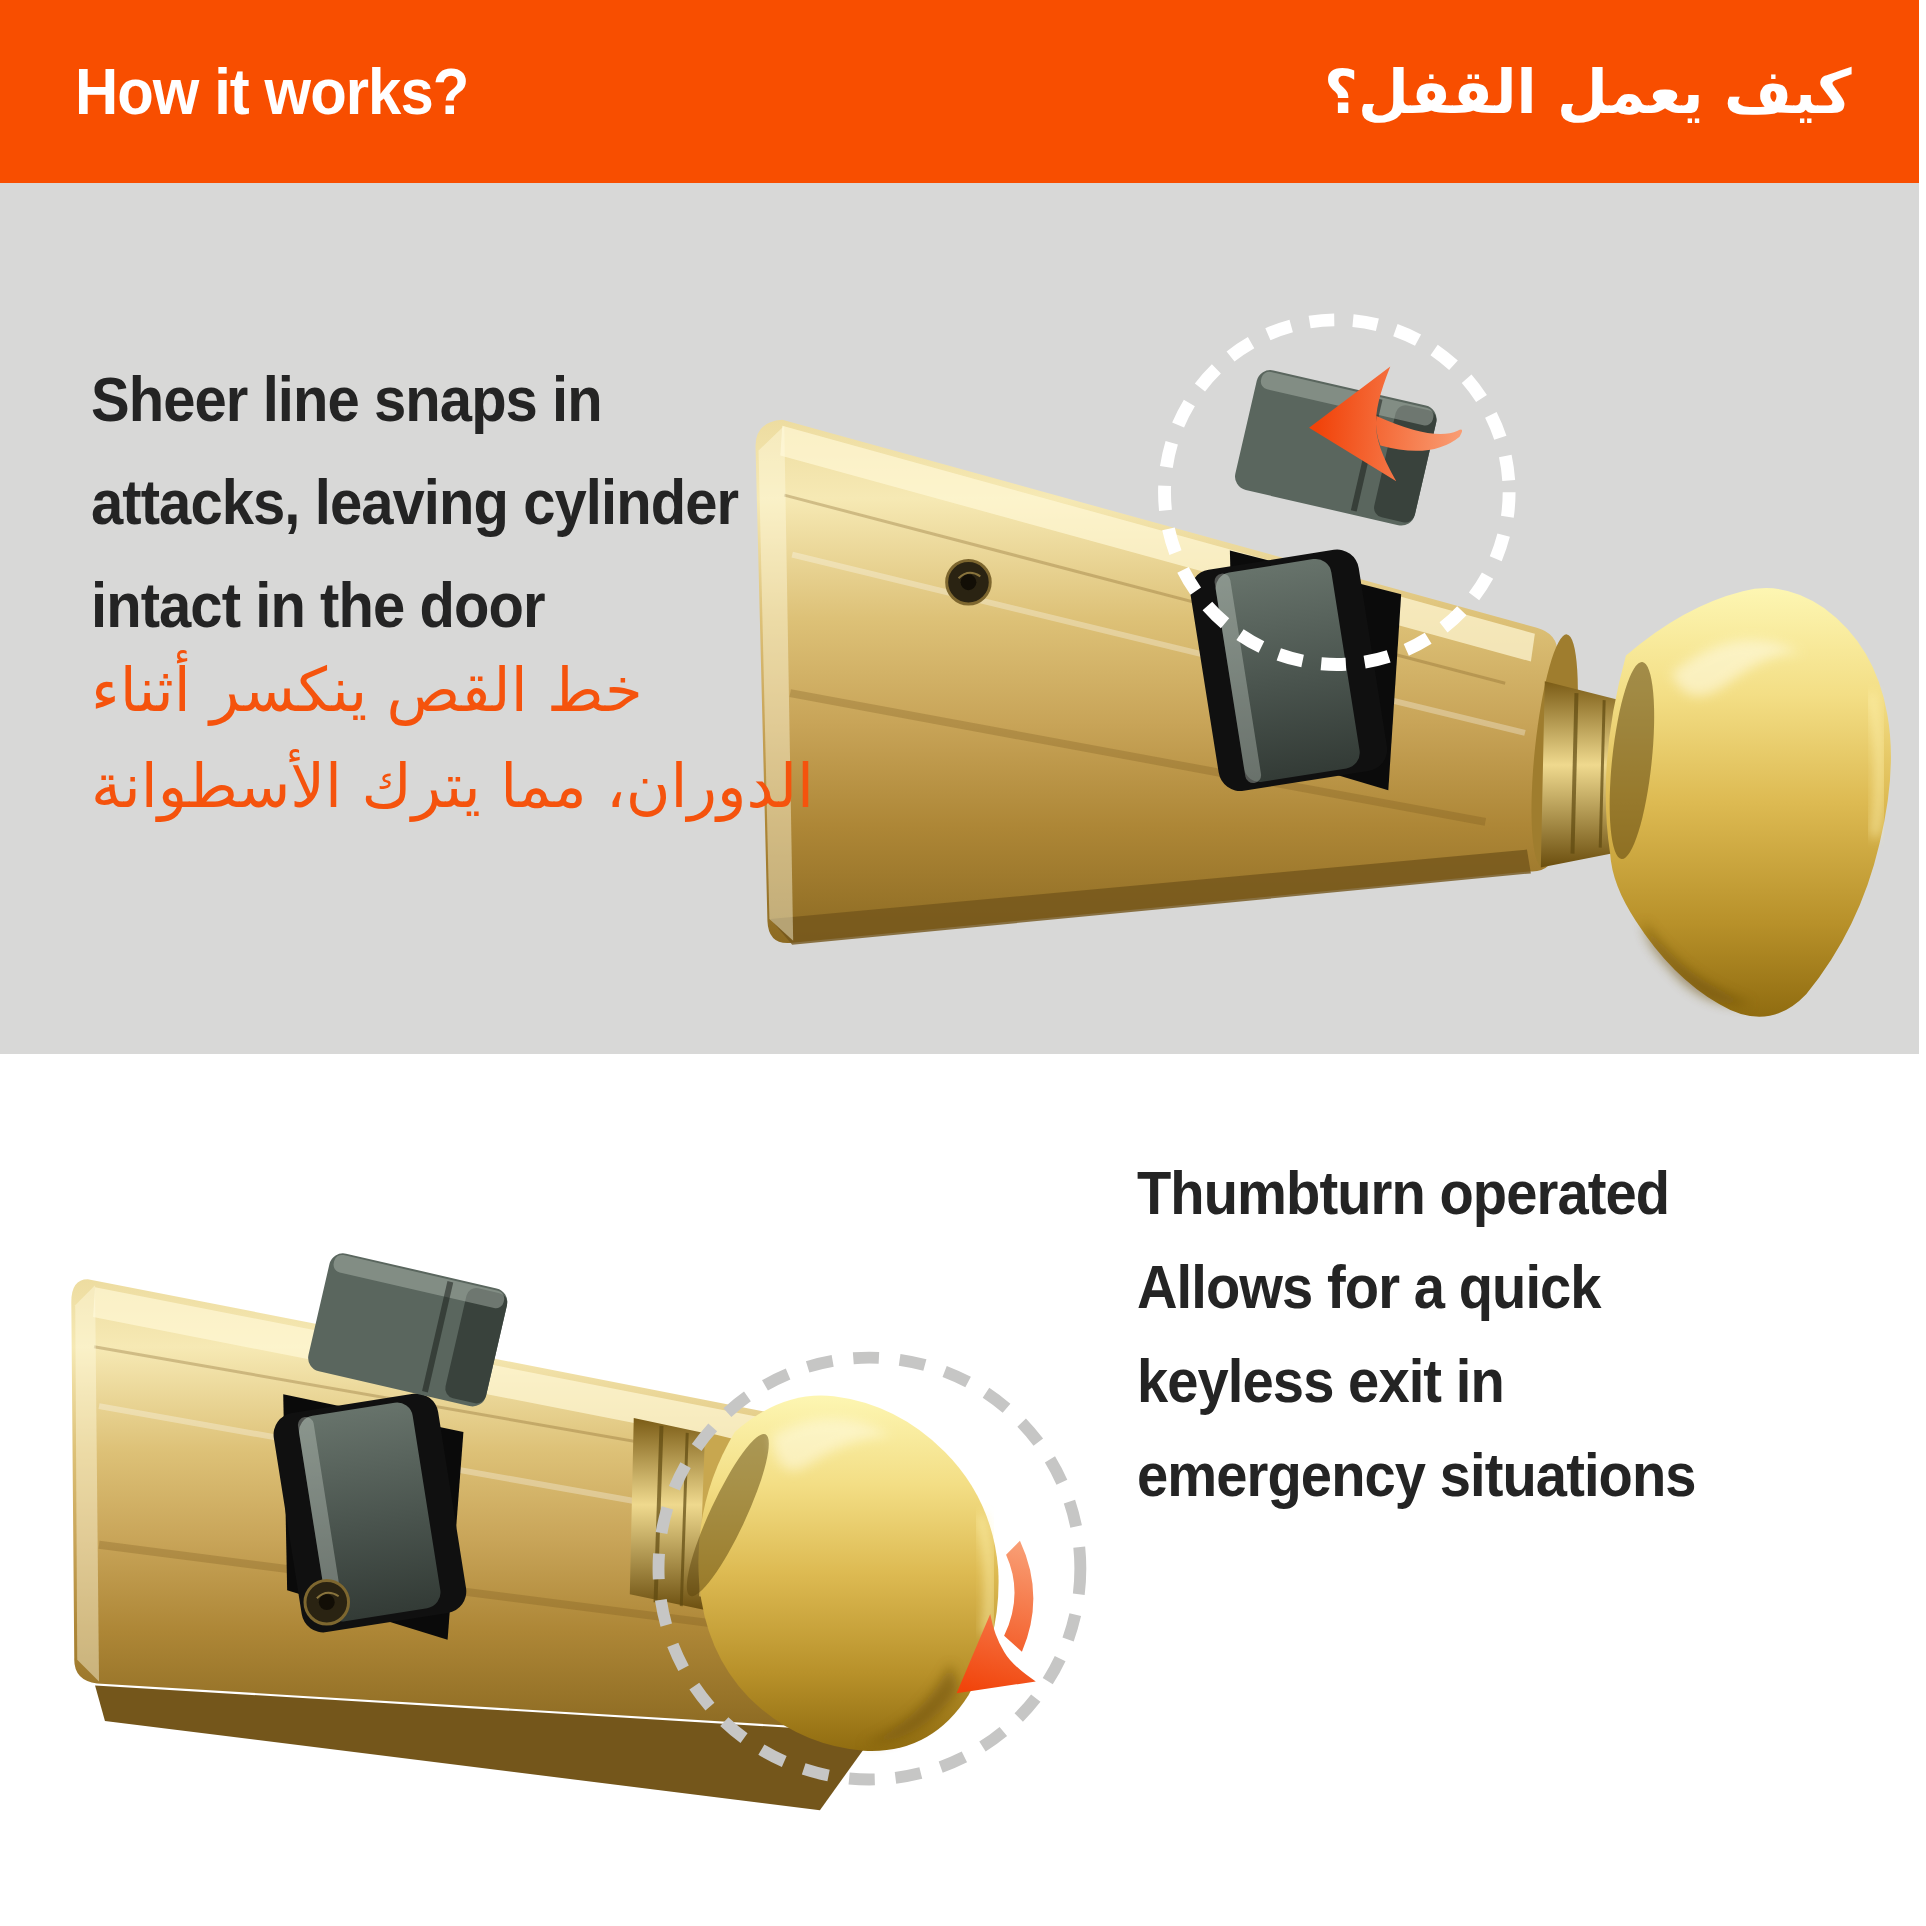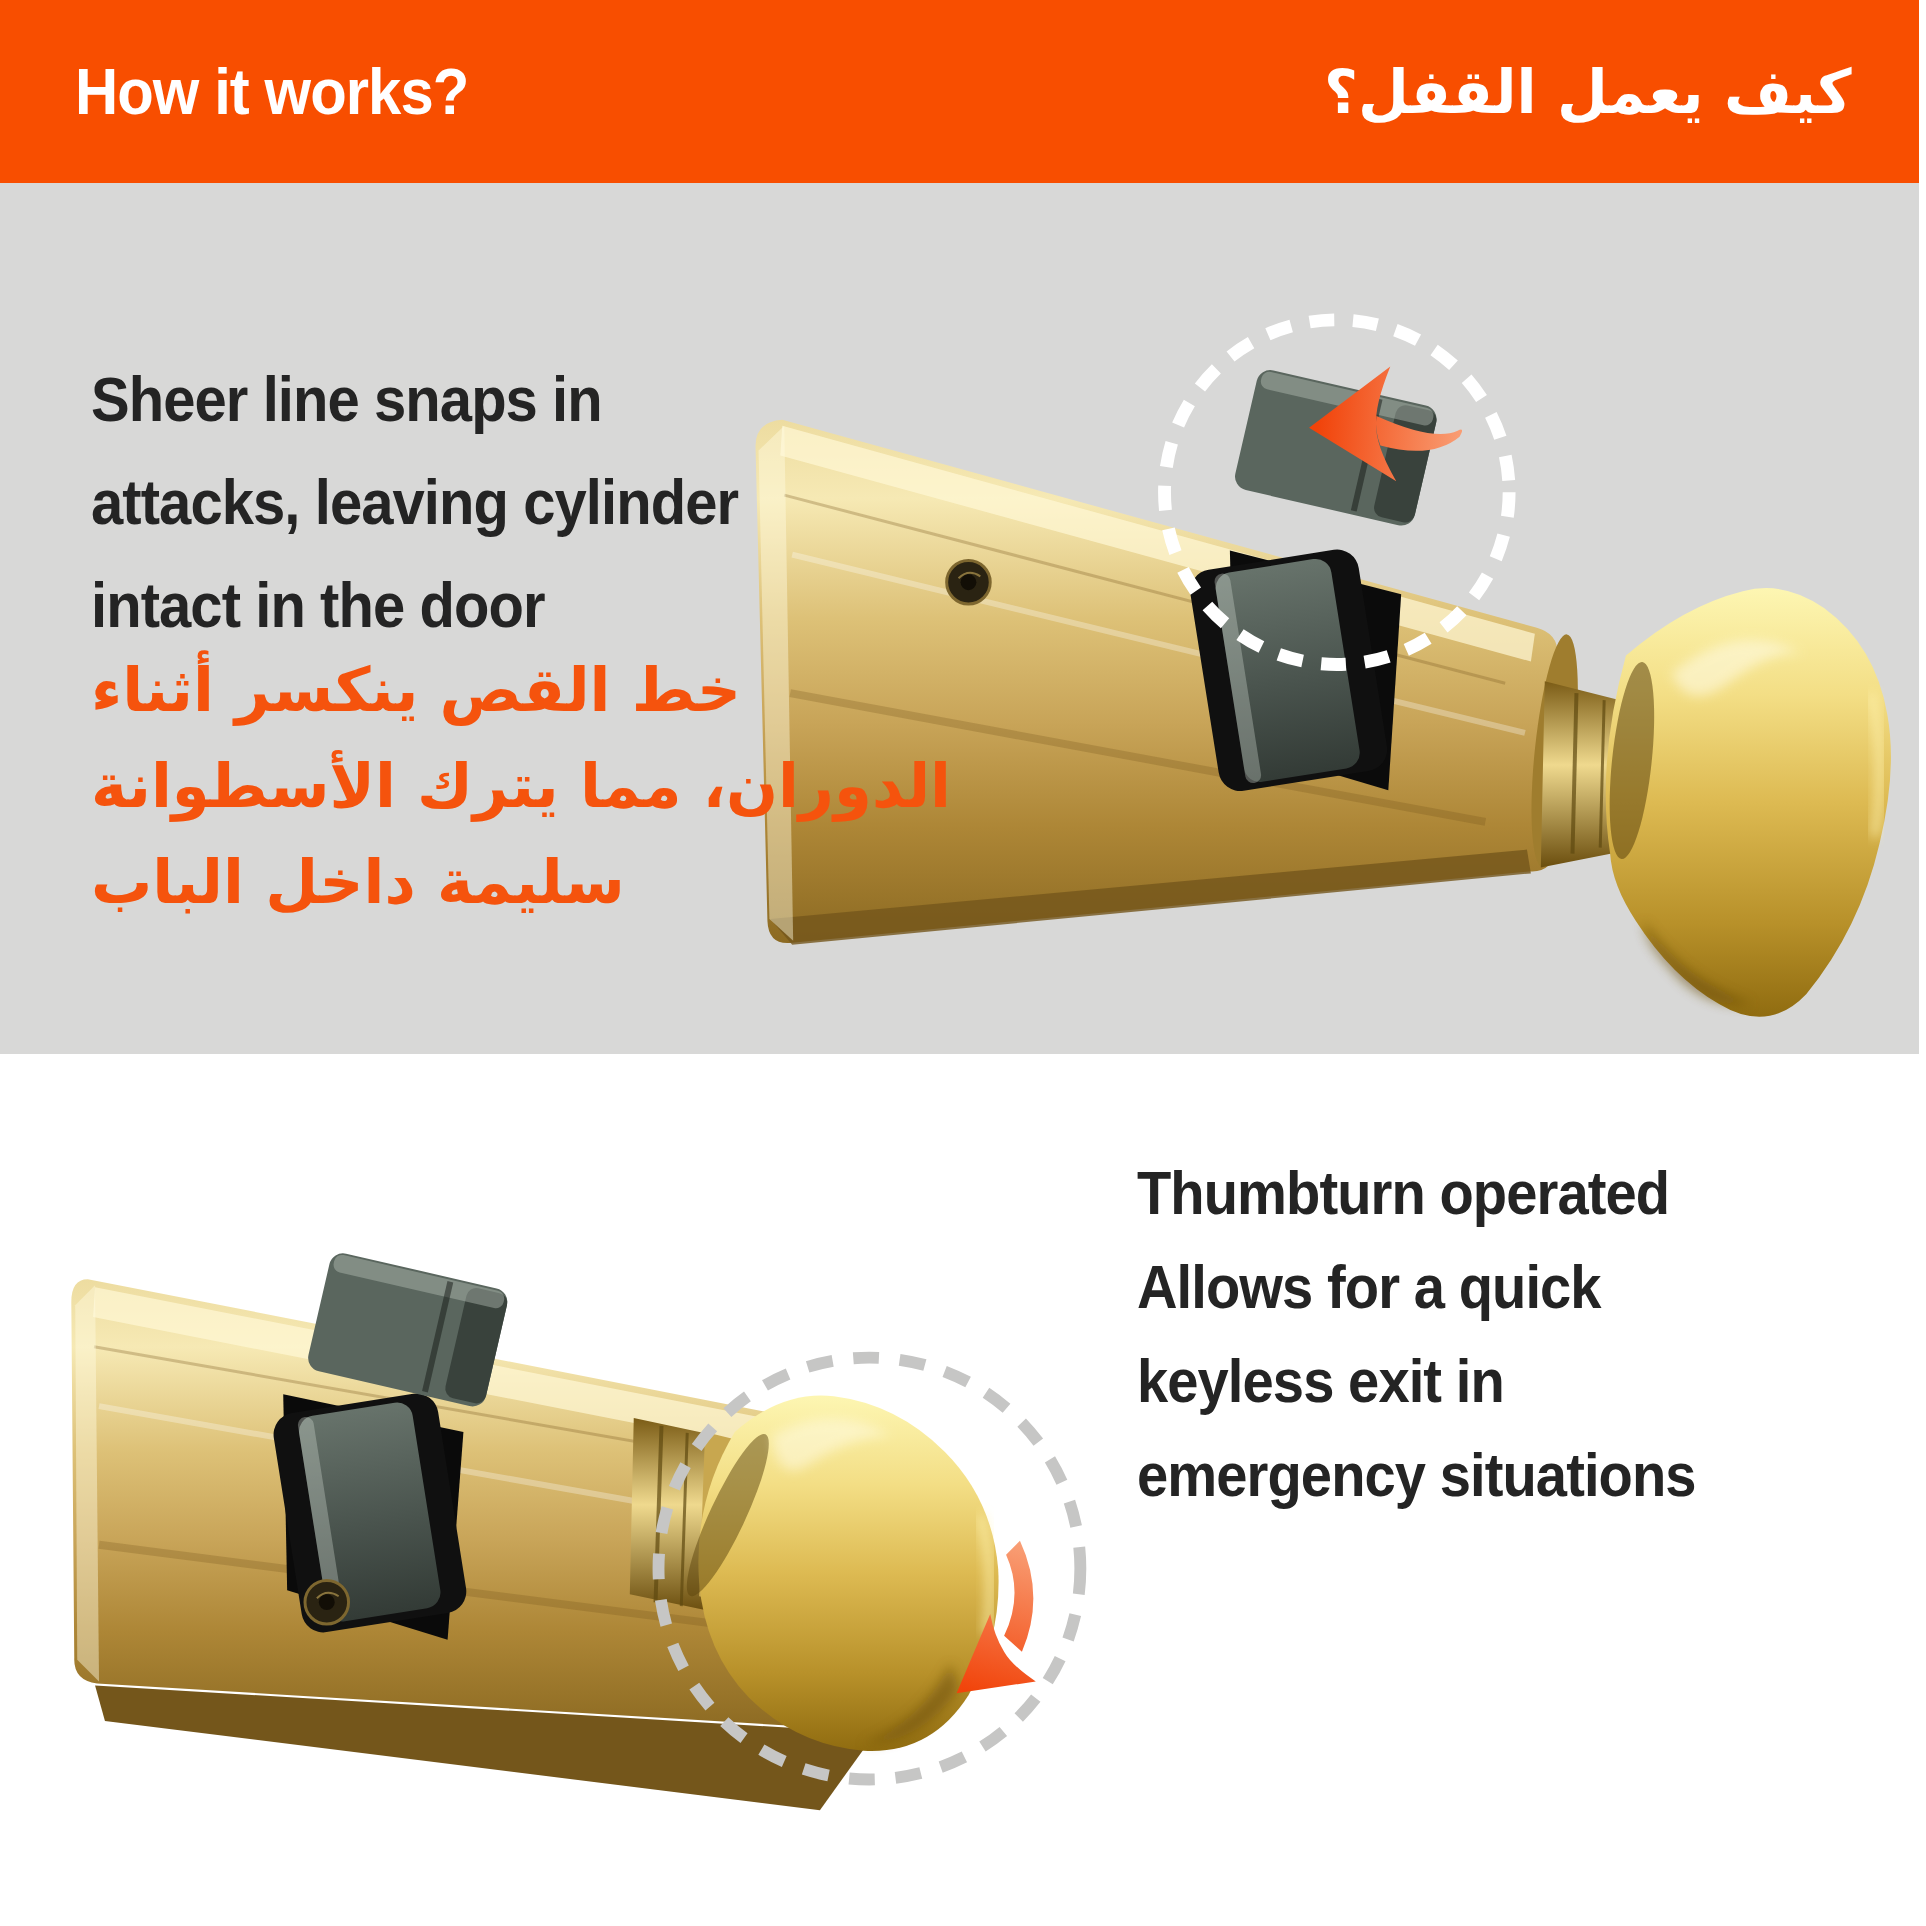--- a/index.html
+++ b/index.html
@@ -15,21 +15,21 @@
   .txt{position:absolute;z-index:2;}
   .hdr-en{font-size:65px;font-weight:bold;color:#FFFFFF;letter-spacing:-1px;
           transform:scaleX(.92);transform-origin:left center;white-space:nowrap;}
   .hdr-ar{font-size:61px;font-weight:bold;color:#FFFFFF;direction:rtl;white-space:nowrap;
           font-family:"DejaVu Sans",sans-serif;transform:scaleX(.96);transform-origin:right center;}
   .blk-en{color:#242424;font-weight:bold;font-size:63px;letter-spacing:-1px;
           transform:scaleX(.92);transform-origin:left top;}
   .blk-en .ln{line-height:103px;white-space:nowrap;}
   .blk-en.bottom{font-size:61px;}
   .blk-en.bottom .ln{line-height:94px;}
-  .blk-ar{color:#F5530D;font-weight:bold;font-size:61px;direction:rtl;
+  .blk-ar{color:#F5530D;font-weight:normal;font-size:61px;direction:rtl;
           font-family:"DejaVu Sans",sans-serif;}
   .blk-ar .ln{line-height:96px;white-space:nowrap;}
   .blk-ar.top-ar{text-align:left;}
   .blk-ar.bottom-ar{text-align:right;}
 </style>
 </head>
 <body>
 
 <div class="canvas">
 
@@ -176,21 +176,20 @@
 
   <div class="txt blk-en" style="left:91px;top:348px;">
     <div class="ln">Sheer line snaps in</div>
     <div class="ln">attacks, leaving cylinder</div>
     <div class="ln">intact in the door</div>
   </div>
 
   <div class="txt blk-ar top-ar" style="left:91px;top:642px;">
     <div class="ln">خط القص ينكسر أثناء</div>
     <div class="ln">الدوران، مما يترك الأسطوانة</div>
-    <div class="ln">سليمة داخل الباب</div>
   </div>
 
   <div class="txt blk-en bottom" style="left:1137px;top:1146px;">
     <div class="ln">Thumbturn operated</div>
     <div class="ln">Allows for a quick</div>
     <div class="ln">keyless exit in</div>
     <div class="ln">emergency situations</div>
   </div>
 
 

